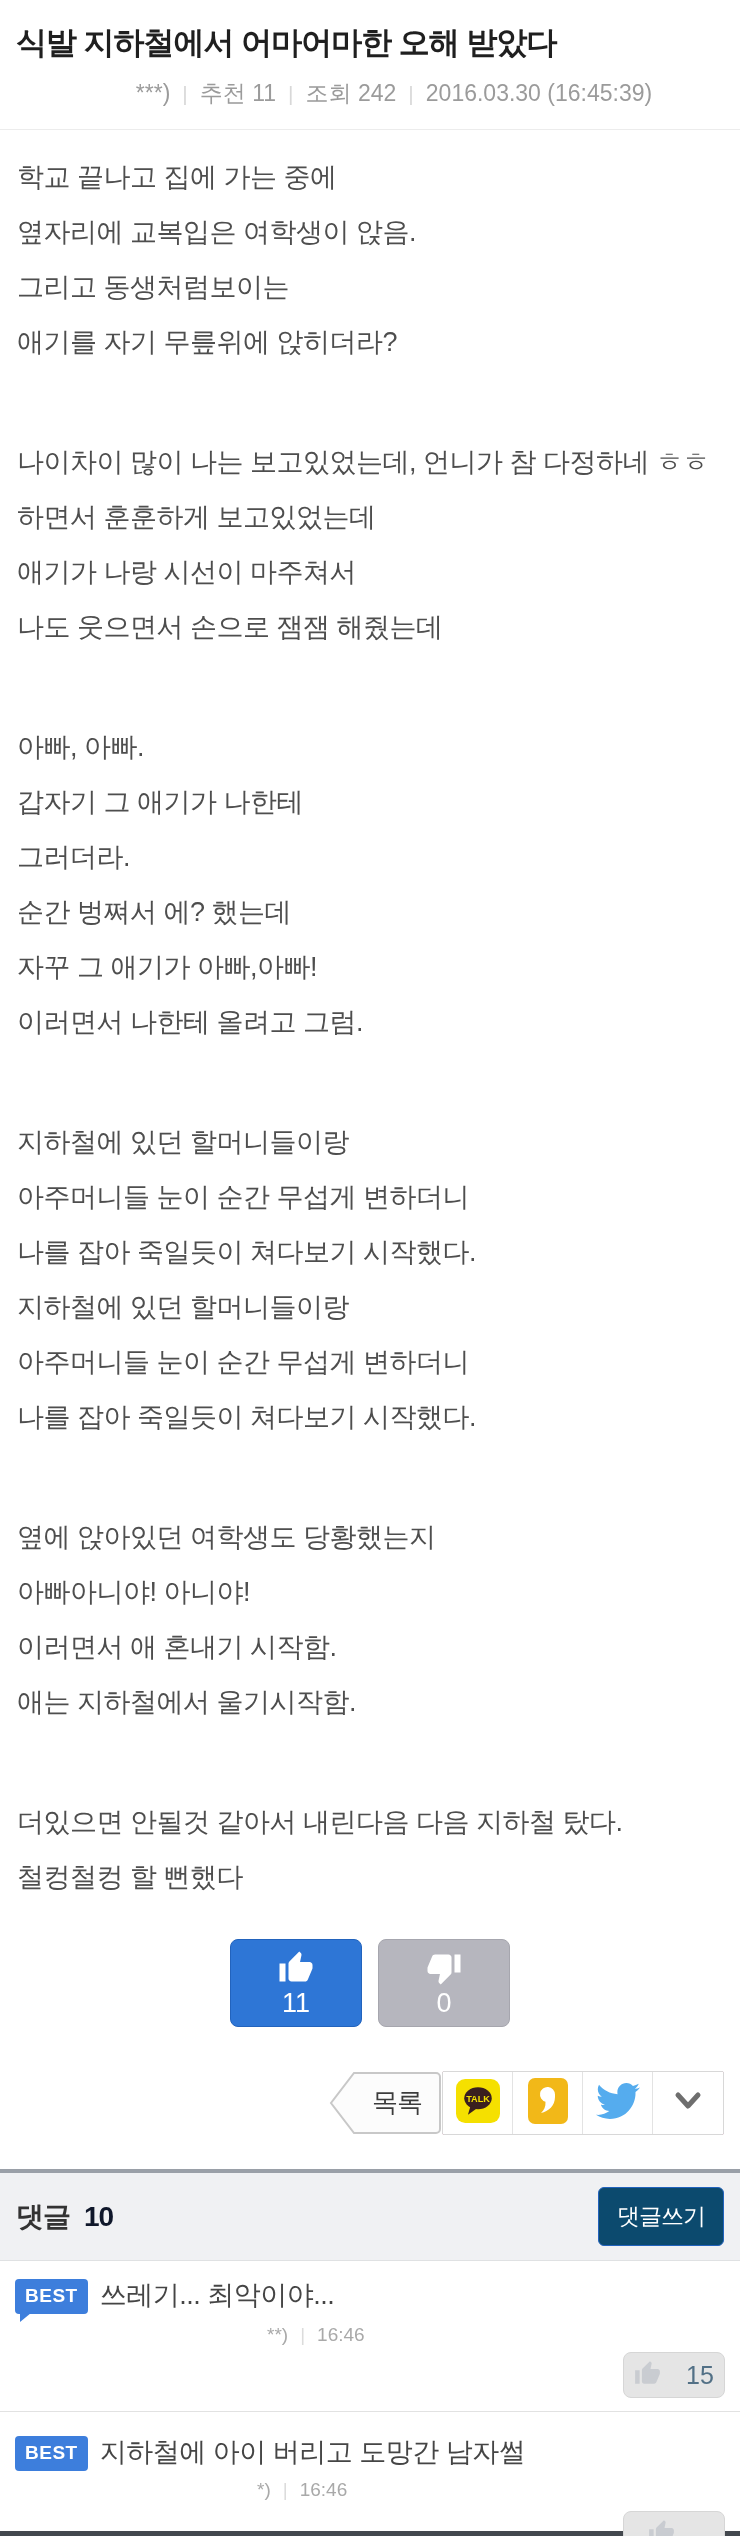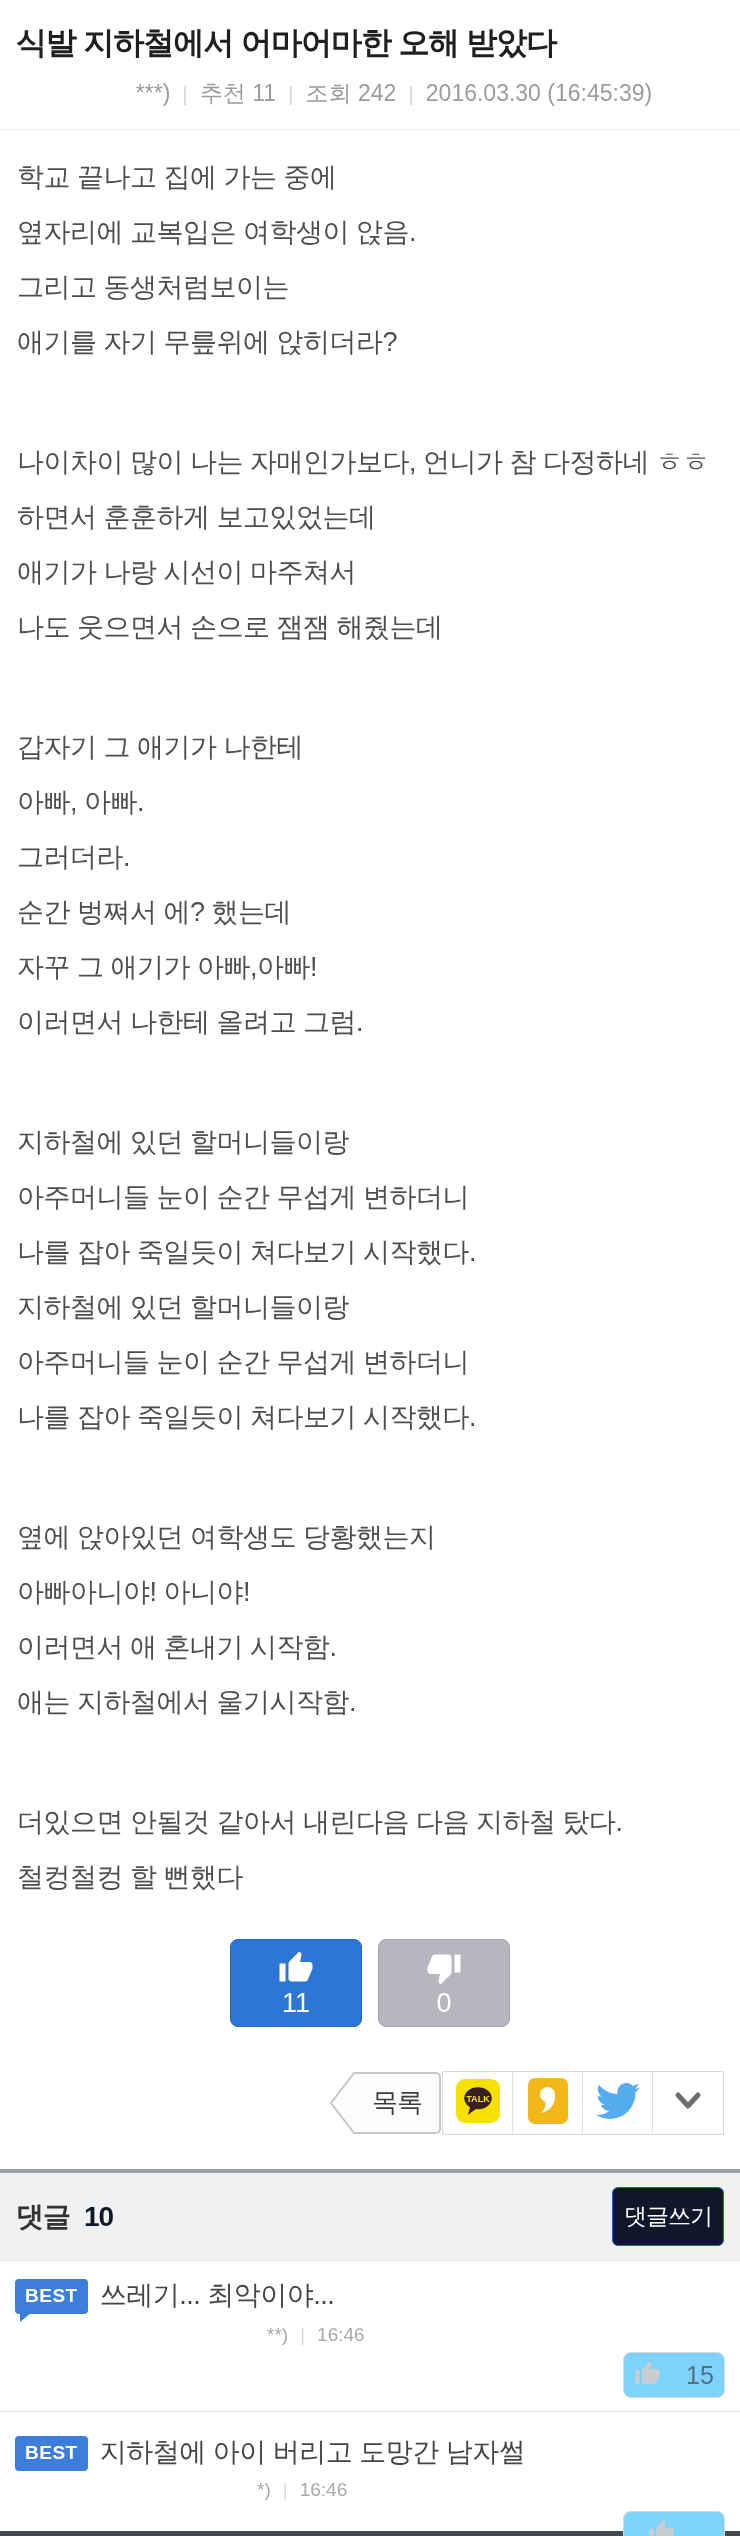--- a/index.html
+++ b/index.html
@@ -31,34 +31,34 @@
   .list-btn { position:relative; width:114px; height:64px; cursor:pointer; }
   .list-btn .lbl { position:absolute; left:34px; top:0; width:70px; height:62px; display:flex; align-items:center; justify-content:center; font-size:26px; color:#3c3c3c; letter-spacing:-1px; }
   .share-group { display:flex; height:64px; border:1px solid #d8d8d8; background:#be185d; border-radius:2px; }
   .share-cell { width:70px; display:flex; align-items:center; justify-content:center; border-right:1px solid #e3e3e3; cursor:pointer; background:#fff; }
   .share-cell:last-child { border-right:none; }
   
   .comment-section { margin-top:34px; border-top:4px solid #9aa0a8; }
   .comment-header { height:88px; background:#f0f1f3; border-bottom:1px solid #dfe1e3; display:flex; align-items:center; justify-content:space-between; padding:0 16px; }
   .comment-header .ttl { font-size:28px; font-weight:bold; color:#333; letter-spacing:-1px; }
   .comment-header .ttl .cnt { color:#0f172a; margin-left:14px; }
-  .write-btn { background:#0f172a; border:1px solid #2263bd; color:#fff; font-size:23px; padding:13px 11px; border-radius:6px; cursor:pointer; letter-spacing:-1px; font-family:inherit; }
+  .write-btn { background:#0c4a6e; border:1px solid #2263bd; color:#fff; font-size:23px; padding:13px 18px; border-radius:6px; cursor:pointer; letter-spacing:-1px; font-family:inherit; }
   .comment { position:relative; padding:16px 15px 13px; border-bottom:1px solid #e2e2e2; }
   .comment:last-child { border-bottom:none; }
   .comment.c2 { padding-top:22px; }
   .c-row { display:flex; align-items:flex-start; gap:12px; }
   .best { position:relative; flex:0 0 auto; background:#3d7edc; color:#fff; font-size:19px; font-weight:bold; padding:6px 10px 7px; border-radius:4px; margin-top:2px; letter-spacing:0.5px; }
   .best.tail::after { content:""; position:absolute; left:5px; bottom:-8px; width:0; height:0; border-top:9px solid #3d7edc; border-right:11px solid transparent; }
   .c-text { font-size:27px; color:#454545; line-height:36px; letter-spacing:-0.5px; }
   .c-author { margin-top:10px; padding-left:252px; font-size:19px; color:#a9a9a9; white-space:nowrap; }
   .c-author .sep { color:#dcdcdc; margin:0 12px; }
   .c-like-row { margin-top:6px; display:flex; justify-content:flex-end; }
   .comment.c2 .c-author { margin-top:8px; padding-left:242px; }
   .comment.c2 .c-like-row { margin-top:10px; }
-  .c-like { position:relative; z-index:2; width:102px; height:46px; background:#7dd3fc; border:1px solid #d6d6d6; border-radius:8px; display:flex; align-items:center; justify-content:center; gap:25px; cursor:pointer; }
+  .c-like { position:relative; z-index:2; width:102px; height:46px; background:#e5e5e5; border:1px solid #d6d6d6; border-radius:8px; display:flex; align-items:center; justify-content:center; gap:25px; cursor:pointer; }
   .c-like .cnt { font-size:25px; color:#527086; }
   
   .bottom-bar { position:absolute; left:0; bottom:0; width:740px; height:5px; background:#43484e; z-index:1; }
 </style>
 </head>
 <body>
 
 <div class="page">
 
   <div class="post-header">
@@ -67,27 +67,27 @@
       <span>***)</span><span class="sep">|</span><span>추천</span>&nbsp;<span class="num">11</span><span class="sep">|</span><span>조회</span>&nbsp;<span class="num">242</span><span class="sep">|</span><span>2016.03.30 (16:45:39)</span>
     </div>
   </div>
 
   <div class="post-body">
       <p>학교 끝나고 집에 가는 중에</p>
       <p>옆자리에 교복입은 여학생이 앉음.</p>
       <p>그리고 동생처럼보이는</p>
       <p>애기를 자기 무릎위에 앉히더라?</p>
       <div class="stanza-gap"></div>
-      <p>나이차이 많이 나는 자매인가보다, 언니가 참 다정하네 ㅎㅎ</p>
+      <p>나이차이 많이 나는 보고있었는데, 언니가 참 다정하네 ㅎㅎ</p>
       <p>하면서 훈훈하게 보고있었는데</p>
       <p>애기가 나랑 시선이 마주쳐서</p>
       <p>나도 웃으면서 손으로 잼잼 해줬는데</p>
       <div class="stanza-gap"></div>
+      <p>아빠, 아빠.</p>
       <p>갑자기 그 애기가 나한테</p>
-      <p>아빠, 아빠.</p>
       <p>그러더라.</p>
       <p>순간 벙쪄서 에? 했는데</p>
       <p>자꾸 그 애기가 아빠,아빠!</p>
       <p>이러면서 나한테 올려고 그럼.</p>
       <div class="stanza-gap"></div>
       <p>지하철에 있던 할머니들이랑</p>
       <p>아주머니들 눈이 순간 무섭게 변하더니</p>
       <p>나를 잡아 죽일듯이 쳐다보기 시작했다.</p>
       <p>지하철에 있던 할머니들이랑</p>
       <p>아주머니들 눈이 순간 무섭게 변하더니</p>

